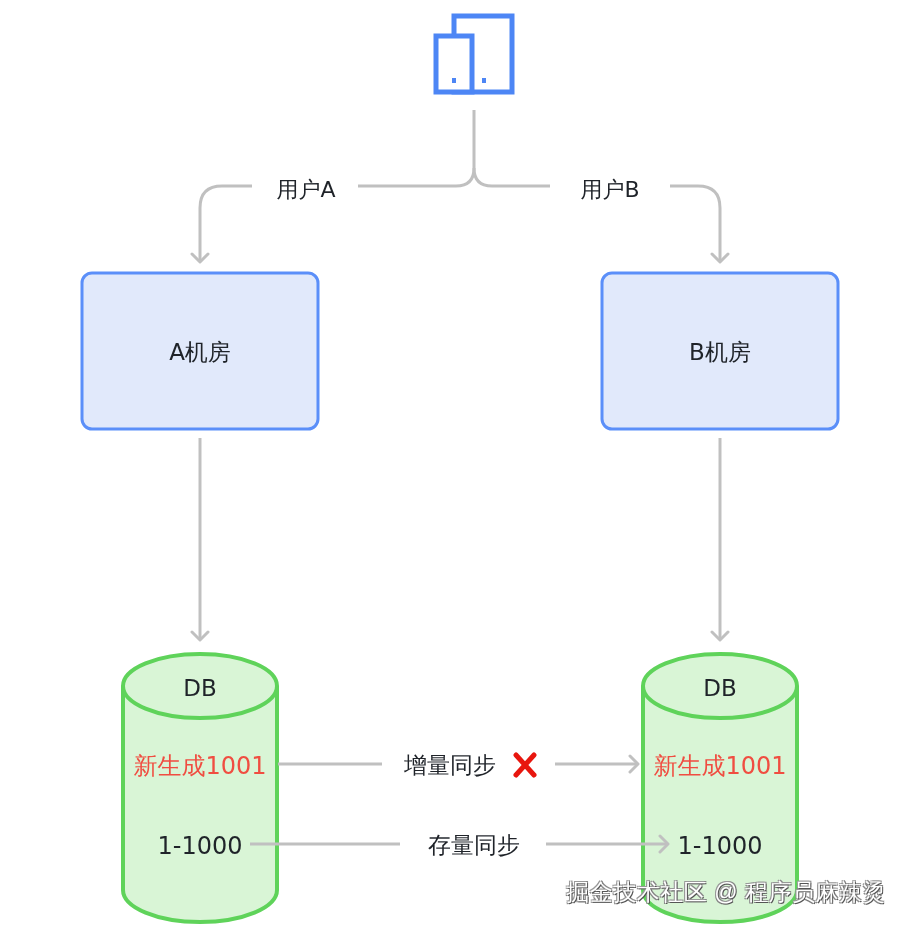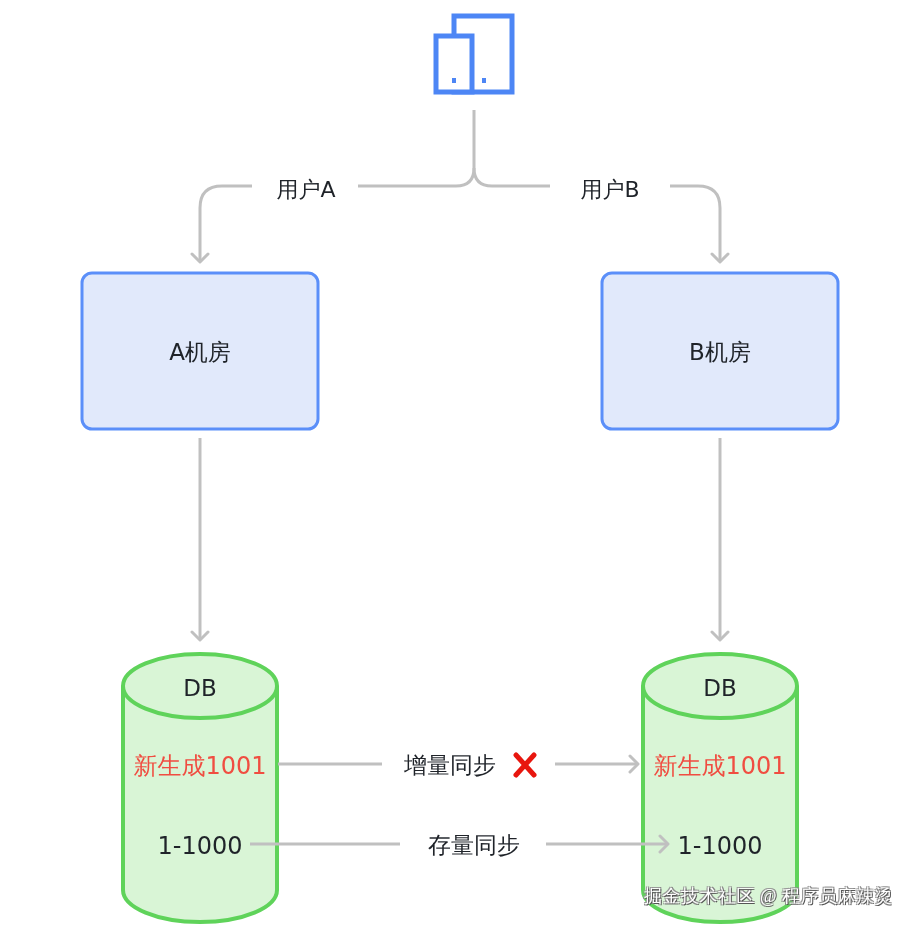--- a/index.html
+++ b/index.html
@@ -1,21 +1,21 @@
 <!DOCTYPE html>
 <html><head>
 <meta charset="utf-8">
 <style>
   html, body { margin:0; padding:0; background:#ffffff; }
   body { width:918px; height:934px; position:relative; overflow:hidden;
          font-family:"DejaVu Sans","Liberation Sans",sans-serif; }
   svg { position:absolute; left:0; top:0; }
   .lbl { font-family:"DejaVu Sans","Liberation Sans",sans-serif; fill:#1f2329; }
-  .watermark { position:absolute; right:25px; bottom:26px; font-size:18px;
-               color:#ffffff; font-family:Liberation Serif, serif;
+  .watermark { position:absolute; right:32px; bottom:26px; font-size:23px;
+               color:#ffffff; font-family:Liberation Sans, sans-serif;
                text-shadow:1px 1px 0 #555, -1px -1px 0 #999, 1px -1px 0 #888, -1px 1px 0 #888;
                letter-spacing:0.5px; }
 </style>
 </head>
 <body>
 
 <svg width="918" height="934" viewBox="0 0 918 934">
   <defs>
     <marker id="arrow" viewBox="0 0 20 20" refX="10" refY="10" markerWidth="20" markerHeight="20" markerUnits="userSpaceOnUse" orient="auto">
       <path d="M2,2 L10,10 L2,18" fill="none" stroke="#c0c0c0" stroke-width="3" stroke-linecap="round" stroke-linejoin="round"></path>

